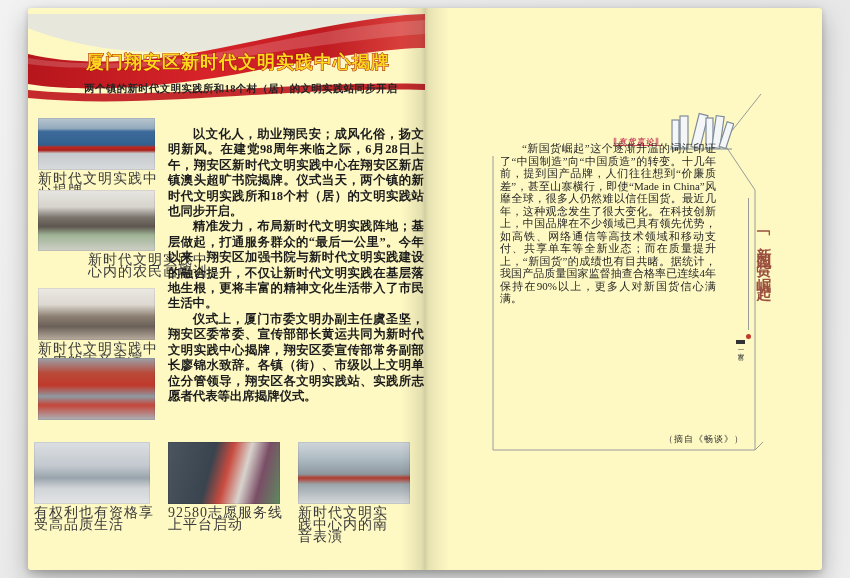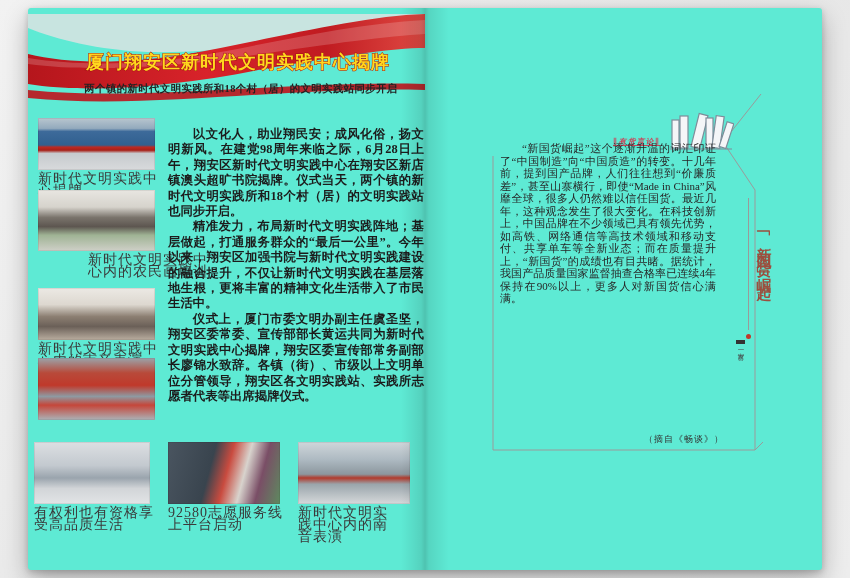--- a/index.html
+++ b/index.html
@@ -3,21 +3,21 @@
 <meta charset="utf-8">
 <style>
   html,body{margin:0;padding:0;}
   body{
     width:850px;height:578px;position:relative;overflow:hidden;
     background:linear-gradient(135deg,#f2f2f2 0%,#e7e7e7 55%,#ededed 100%);
     font-family:"Liberation Serif","DejaVu Serif",serif;
   }
   .spread{
     position:absolute;left:28px;top:8px;width:794px;height:562px;
-    background:#5eead4;border-radius:3px;
+    background:#fef9c3;border-radius:3px;
     box-shadow:0 10px 24px rgba(0,0,0,.28), 0 2px 6px rgba(0,0,0,.18);
   }
   .spine{
     position:absolute;left:373px;top:0;width:48px;height:562px;pointer-events:none;
     background:linear-gradient(to right,rgba(0,0,0,0) 0%,rgba(0,0,0,.10) 42%,rgba(0,0,0,.17) 50%,rgba(0,0,0,.09) 58%,rgba(0,0,0,0) 100%);
   }
   
   .banner{position:absolute;left:0;top:6px;width:397px;height:110px;}
   .left-body{
     position:absolute;left:140px;top:119px;width:256px;height:275px;
@@ -43,21 +43,21 @@
     position:absolute;left:585px;top:129px;width:97px;
     font-size:7.6px;color:#c8455a;letter-spacing:1.5px;font-style:italic;font-weight:600;text-decoration:underline;
   }
   .books{position:absolute;left:640px;top:100px;width:66px;height:44px;}
   .right-body{
     position:absolute;left:472px;top:134px;width:216px;height:278px;
     font-size:11px;line-height:12.5px;color:#262626;text-align:justify;
   }
   .right-body p{margin:0;text-indent:2em;}
   .attribution{
-    position:absolute;left:456px;top:425px;width:240px;
+    position:absolute;left:476px;top:425px;width:240px;
     font-size:9px;color:#333;text-align:right;letter-spacing:1px;
   }
   .side-rule{position:absolute;left:720px;top:190px;width:1px;height:132px;background:#9a9a9a;}
   .side-dot{position:absolute;left:718px;top:326px;width:5px;height:5px;border-radius:50%;background:#c0392b;}
   .side-mini{
     position:absolute;left:708px;top:332px;writing-mode:vertical-rl;
     font-size:6.5px;color:#444;letter-spacing:1px;border-top:4px solid #333;padding-top:2px;
   }
   .vtitle{
     position:absolute;left:726px;top:218px;writing-mode:vertical-rl;

